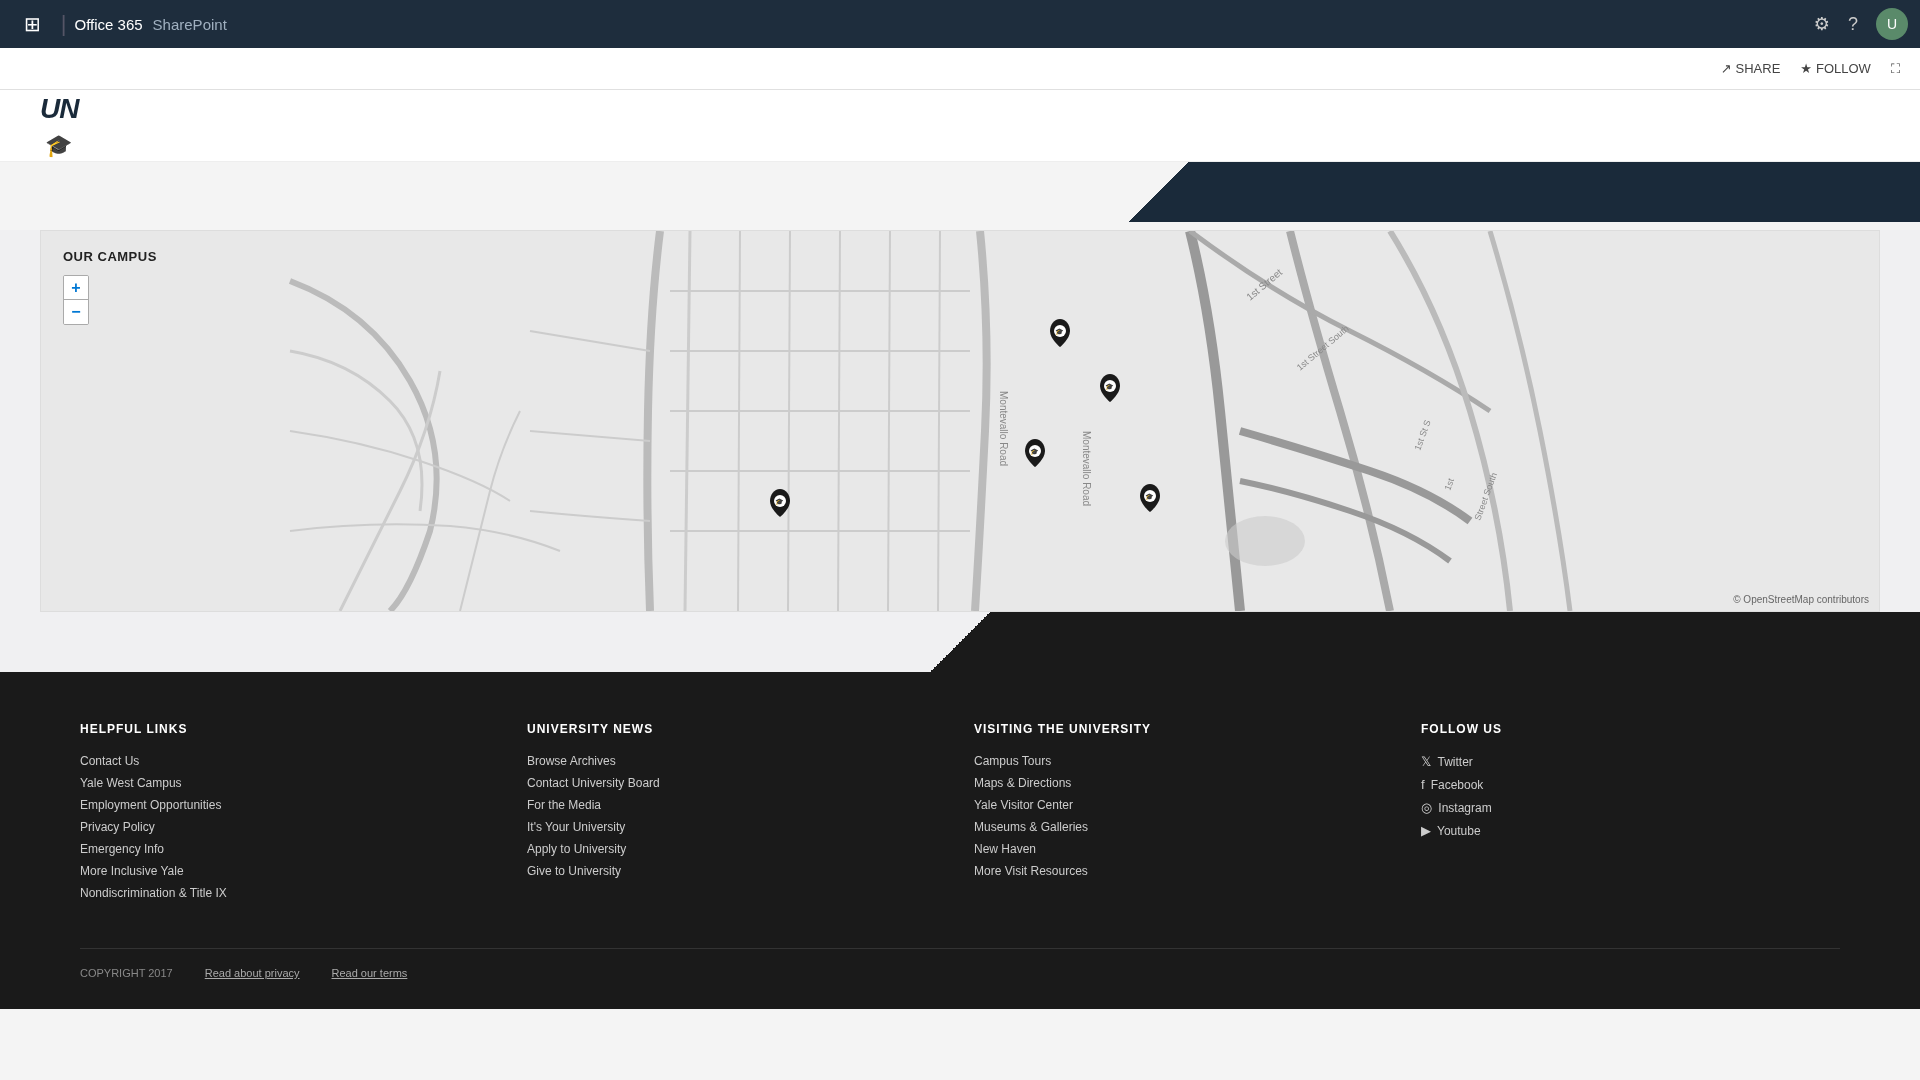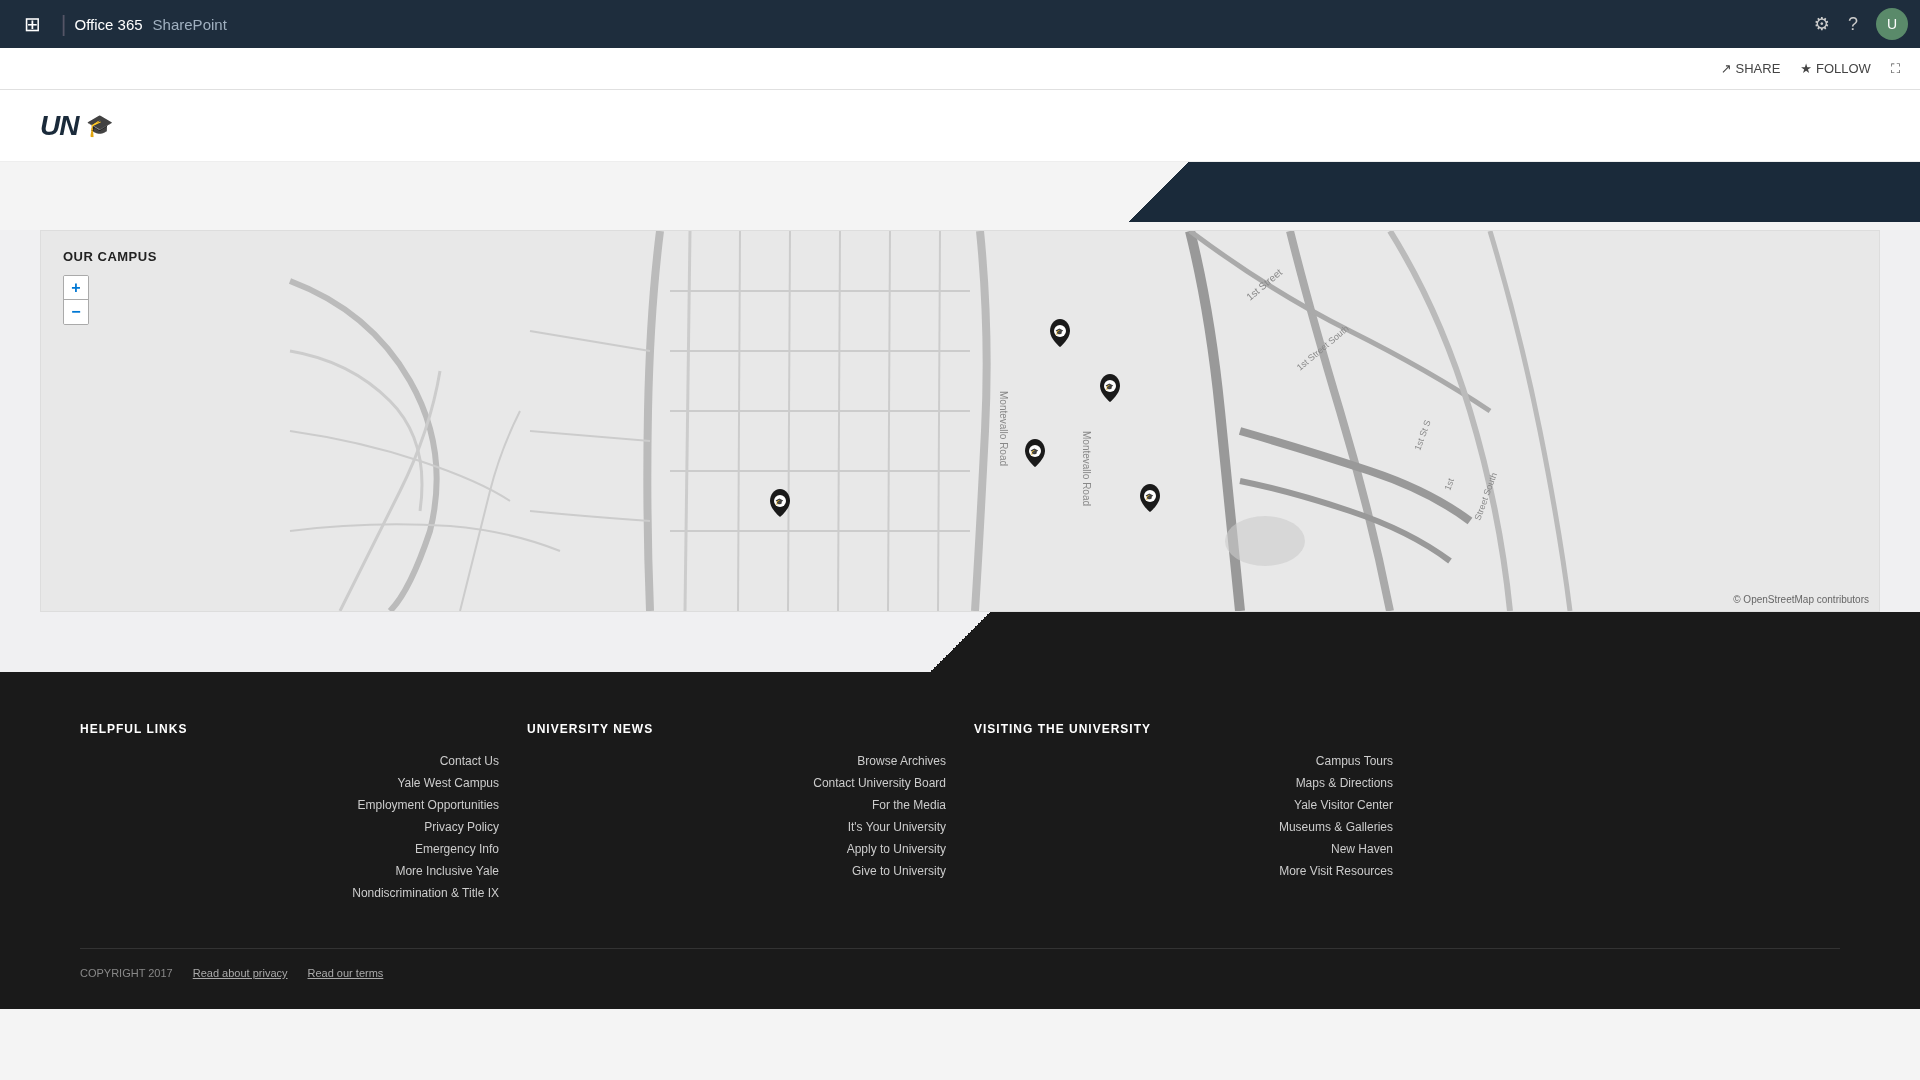--- a/index.html
+++ b/index.html
@@ -61,21 +61,21 @@
       height: 72px;
       display: flex;
       align-items: center;
       justify-content: space-between;
       padding: 0 40px 0 40px;
       border-bottom: 1px solid #eee;
       position: relative;
       z-index: 10;
     }
     .site-logo {
-      display: flex; align-items: center; gap: 8px;
+      display: flex; align-items: center; gap: 8px; flex-direction: column;
     }
     .site-logo-text {
       font-size: 28px; font-weight: 700; color: #1a2a3a;
       font-style: italic; letter-spacing: -1px;
     }
     .site-logo-cap { font-size: 22px; }
     .site-nav { display: flex; align-items: center; gap: 36px; }
     .site-nav a {
       color: #1a2a3a;
       text-decoration: none;
@@ -195,31 +195,30 @@
       color: #fff;
       margin-bottom: 18px;
     }
     .footer-col a {
       display: block;
       color: #ccc;
       text-decoration: none;
       font-size: 12px;
       margin-bottom: 8px;
       cursor: pointer;
-      text-align: right;
     }
     .social-link { display: flex !important; align-items: center; gap: 6px; }
     .social-icon { font-size: 13px; }
 
     .footer-bottom {
       border-top: 1px solid #333;
       padding-top: 18px;
       display: flex;
       align-items: center;
-      gap: 20px;
+      gap: 32px;
     }
     .footer-bottom span { font-size: 11px; color: #888; }
     .footer-bottom a { font-size: 11px; color: #aaa; text-decoration: underline; cursor: pointer; }
   </style>
 </head>
 <body>
 
 <div class="topbar">
   <div class="topbar-left">
     <div class="topbar-waffle">⊞</div>
@@ -390,20 +389,39 @@
     <div class="footer-col">
       <h4>VISITING THE UNIVERSITY</h4>
       <a>Campus Tours</a>
       <a>Maps &amp; Directions</a>
       <a>Yale Visitor Center</a>
       <a>Museums &amp; Galleries</a>
       <a>New Haven</a>
       <a>More Visit Resources</a>
     </div>
 
+    <div class="footer-col">
+      <h4>FOLLOW US</h4>
+      <a class="social-link">
+        <span class="social-icon">𝕏</span>
+        <span>Twitter</span>
+      </a>
+      <a class="social-link">
+        <span class="social-icon">f</span>
+        <span>Facebook</span>
+      </a>
+      <a class="social-link">
+        <span class="social-icon">◎</span>
+        <span>Instagram</span>
+      </a>
+      <a class="social-link">
+        <span class="social-icon">▶</span>
+        <span>Youtube</span>
+      </a>
+    </div>
 
   </div>
 
   <div class="footer-bottom">
     <span>COPYRIGHT 2017</span>
     <a>Read about privacy</a>
     <a>Read our terms</a>
   </div>
 </div>
 

